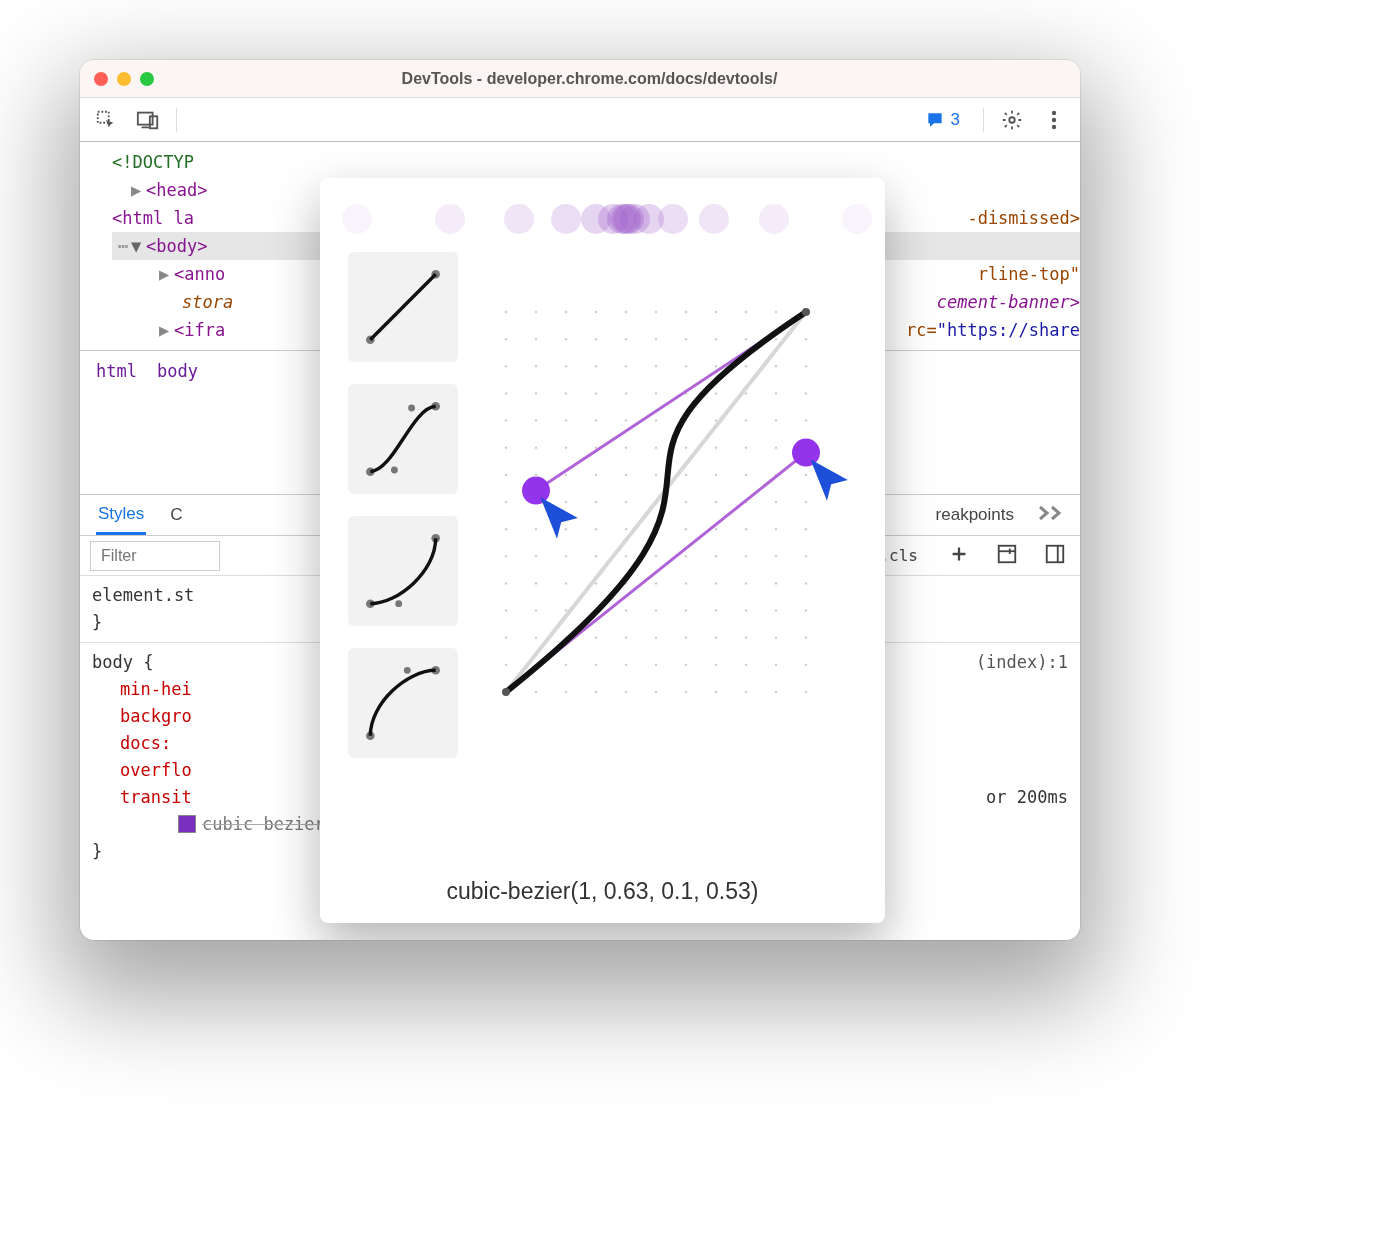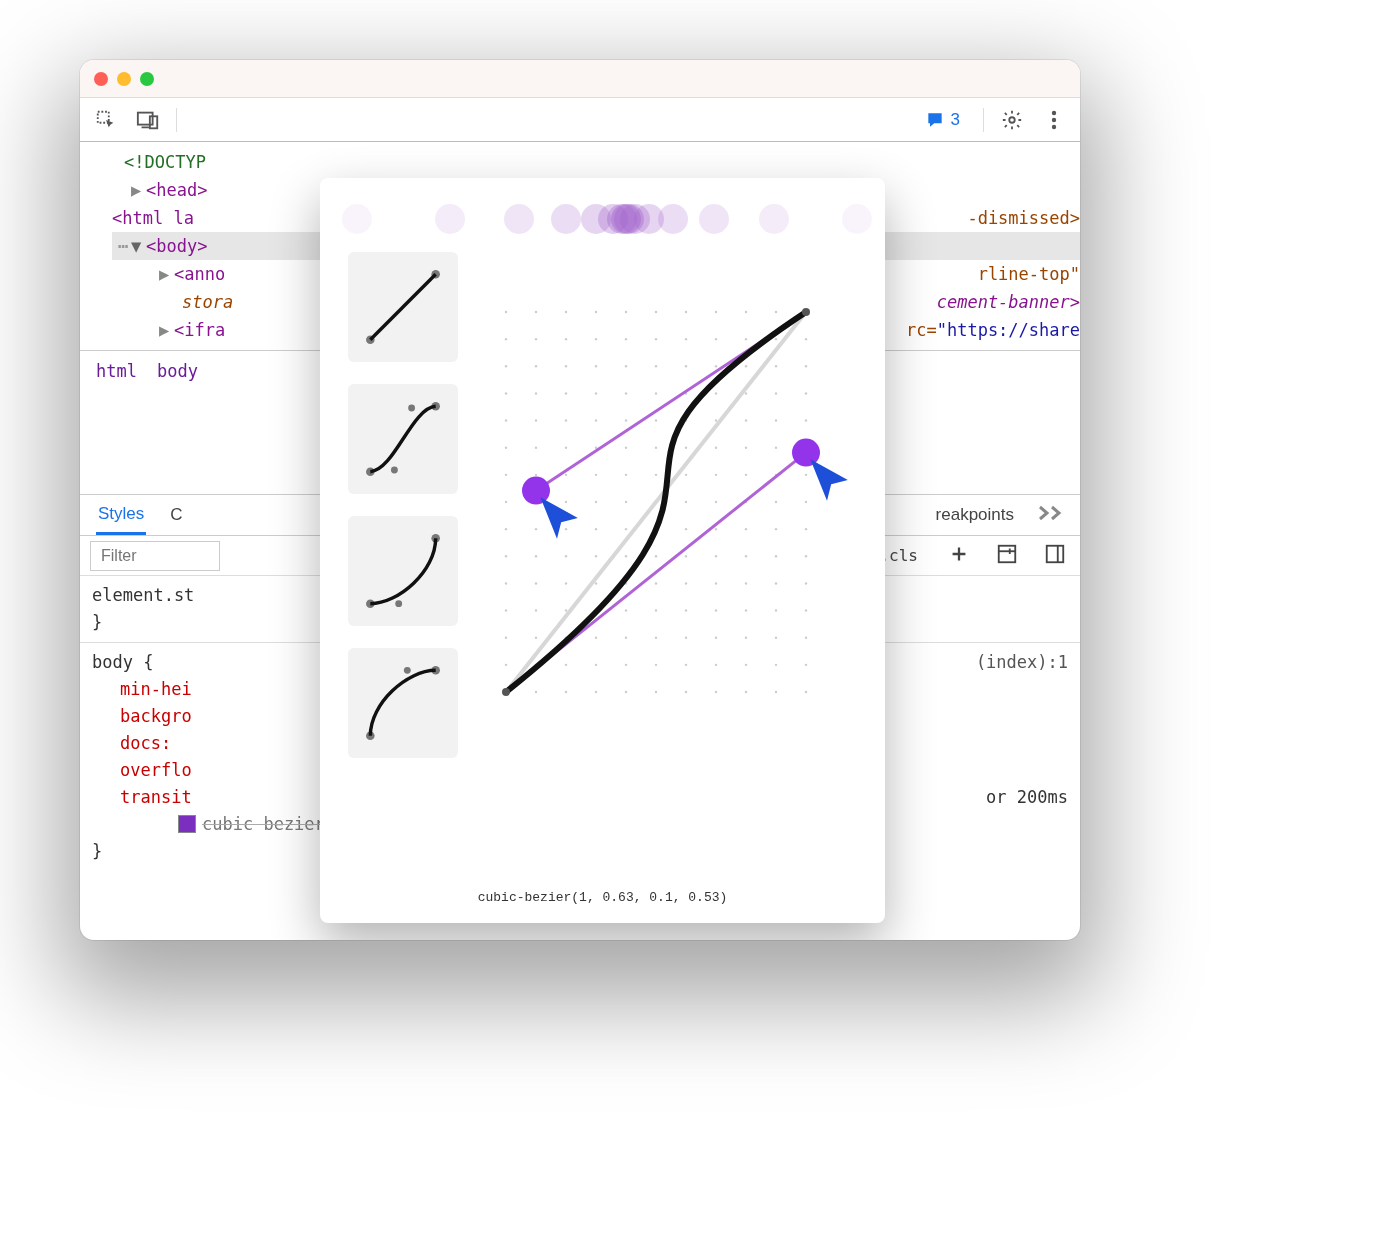--- a/index.html
+++ b/index.html
@@ -43,21 +43,21 @@
   .issues-pill svg{color:#1a73e8;}
   .dom-area {
     flex:1;
     font-family: Menlo, Consolas, monospace;
     font-size:17px; line-height:28px;
     color:#333;
     position:relative; overflow:hidden;
   }
   .dom-lines{padding:6px 0 6px 32px;}
   .line{white-space:nowrap;}
-  .tag{color:#881390;} .attn{color:#994500;} .attv{color:#1a1aa6;} .comment{color:#236e25;margin-left:12px;}
+  .tag{color:#881390;} .attn{color:#994500;} .attv{color:#1a1aa6;} .comment{color:#236e25;}
   .selected{background:#e6e6e6;}
   .tri{display:inline-block;width:12px;text-align:center;color:#888;margin-right:4px;}
   .triopen{color:#666;}
   .dots-before{position:absolute;left:6px;color:#999;font-weight:bold;letter-spacing:2px;}
   .breadcrumb{height:40px;border-top:1px solid #ccc;display:flex;align-items:center;gap:20px;padding:0 16px;font-family:Menlo,monospace;font-size:17px;color:#6a1b9a;}
   .styles-tabs{height:42px;border-top:1px solid #ccc;border-bottom:1px solid #ccc;display:flex;align-items:center;padding:0 16px;gap:22px;font-size:17px;color:#444;}
   .tab{padding:8px 2px;}
   .tab.active{color:#1a73e8;border-bottom:3px solid #1a73e8;}
   .more-chev{color:#888;}
   .filter-row{height:40px;border-bottom:1px solid #ddd;display:flex;align-items:center;}
@@ -80,32 +80,33 @@
     box-shadow:0 20px 50px rgba(0,0,0,.3);
     padding:20px 28px 18px 28px;
     display:flex; flex-direction:column;
   }
   .preview-rail{height:44px;position:relative;margin-bottom:10px;}
   .ghost{position:absolute;top:6px;width:30px;height:30px;border-radius:50%;background:#a364cc;}
   .bezier-main{flex:1;display:flex;gap:18px;}
   .presets{width:110px;display:flex;flex-direction:column;gap:22px;}
   .preset{width:110px;height:110px;background:#f2f2f2;border-radius:6px;display:flex;align-items:center;justify-content:center;}
   .graph-area{flex:1;position:relative;}
-  .bezier-label{text-align:center;font-family:Liberation Mono, monospace;font-size:13px;color:#333;margin-top:12px;}
+  .bezier-label{text-align:center;font-family:Liberation Sans, sans-serif;font-size:23px;color:#333;margin-top:12px;}
   .cursor-arrow{position:absolute;width:50px;height:50px;}
 </style>
 </head>
 <body>
 
 <div class="window">
 
   <div class="titlebar">
     <div class="traffic-dot red"></div>
     <div class="traffic-dot yellow"></div>
     <div class="traffic-dot green"></div>
+    <div class="title-text">DevTools - developer.chrome.com/docs/devtools/</div>
   </div>
 
   <div class="toolbar">
     <div class="icon-btn">
       <svg width="22" height="22" viewBox="0 0 24 24" fill="none" stroke="currentColor" stroke-width="2">
         <rect x="3" y="3" width="12" height="12" stroke-dasharray="2 2"></rect>
         <path d="M12 12 l8 3 -3 2 -2 3 z" fill="currentColor" stroke="none"></path>
       </svg>
     </div>
     <div class="icon-btn">

